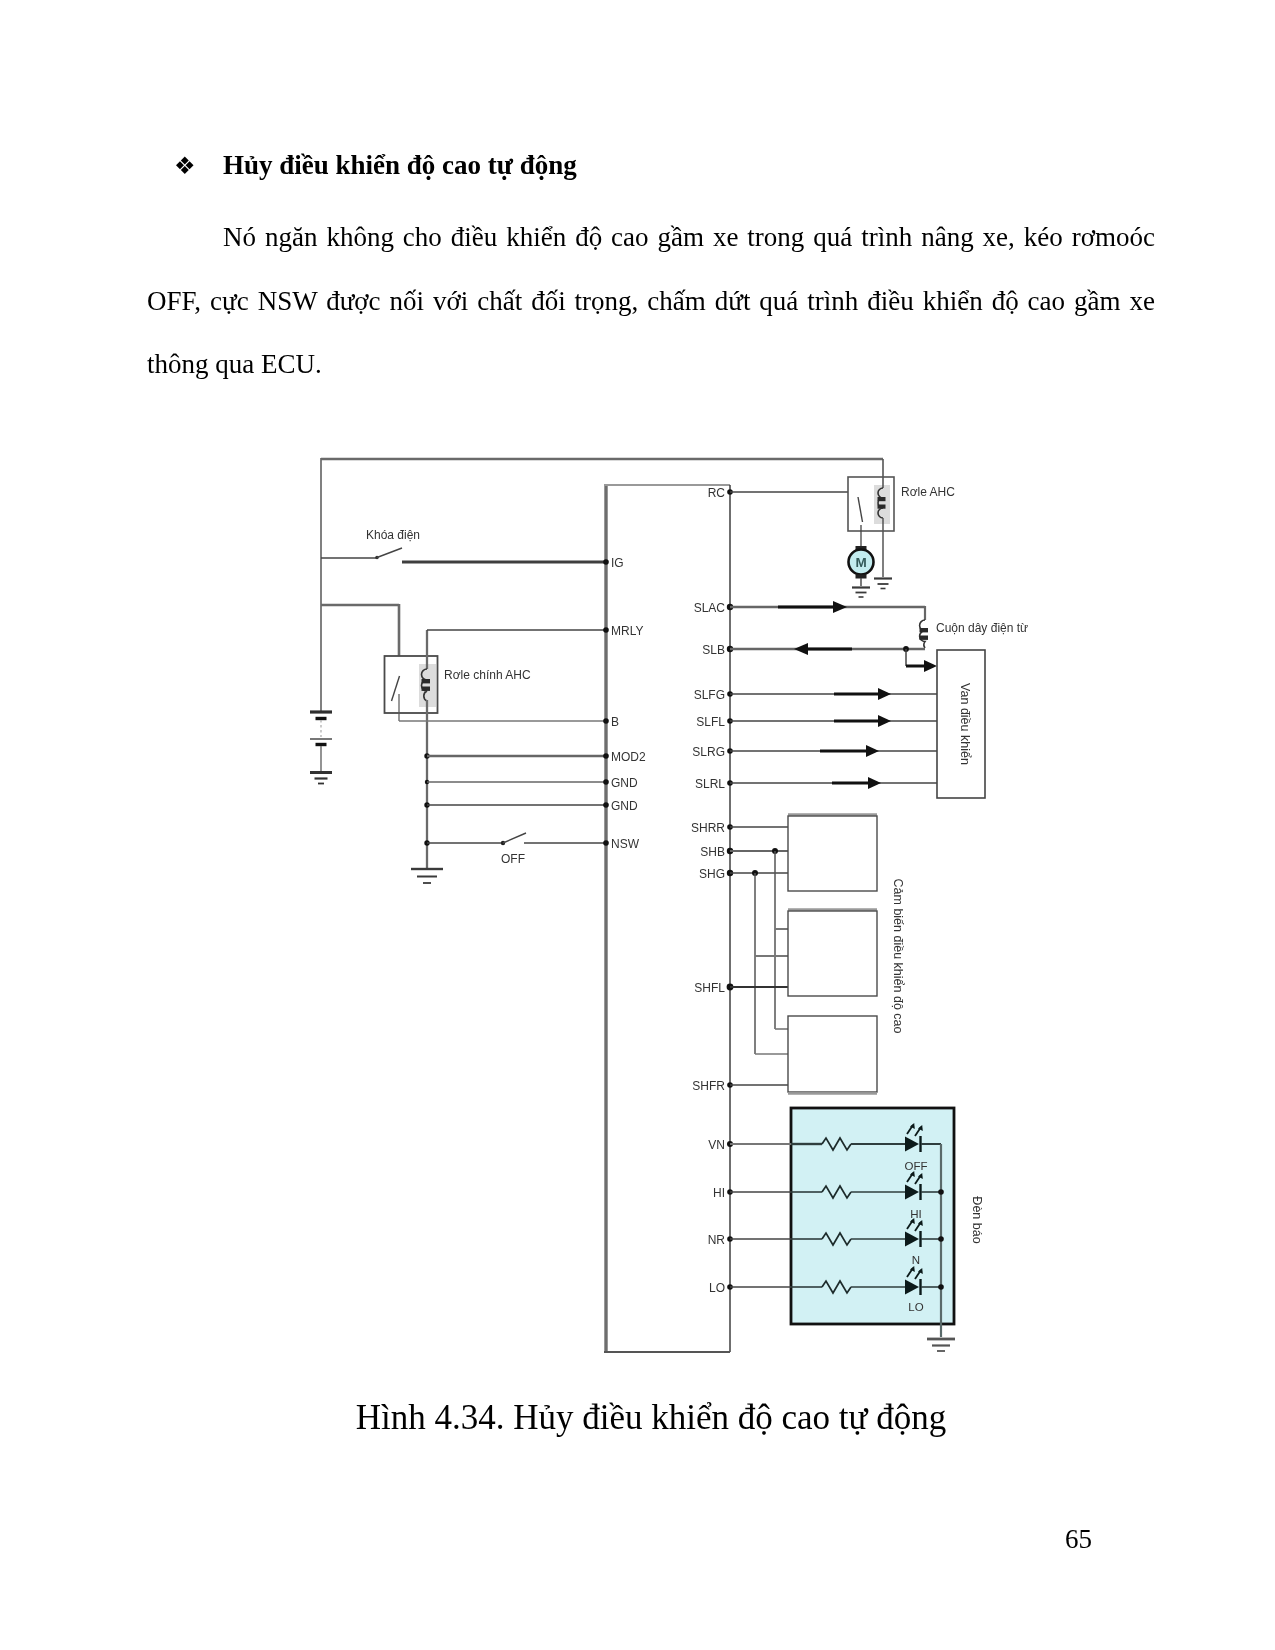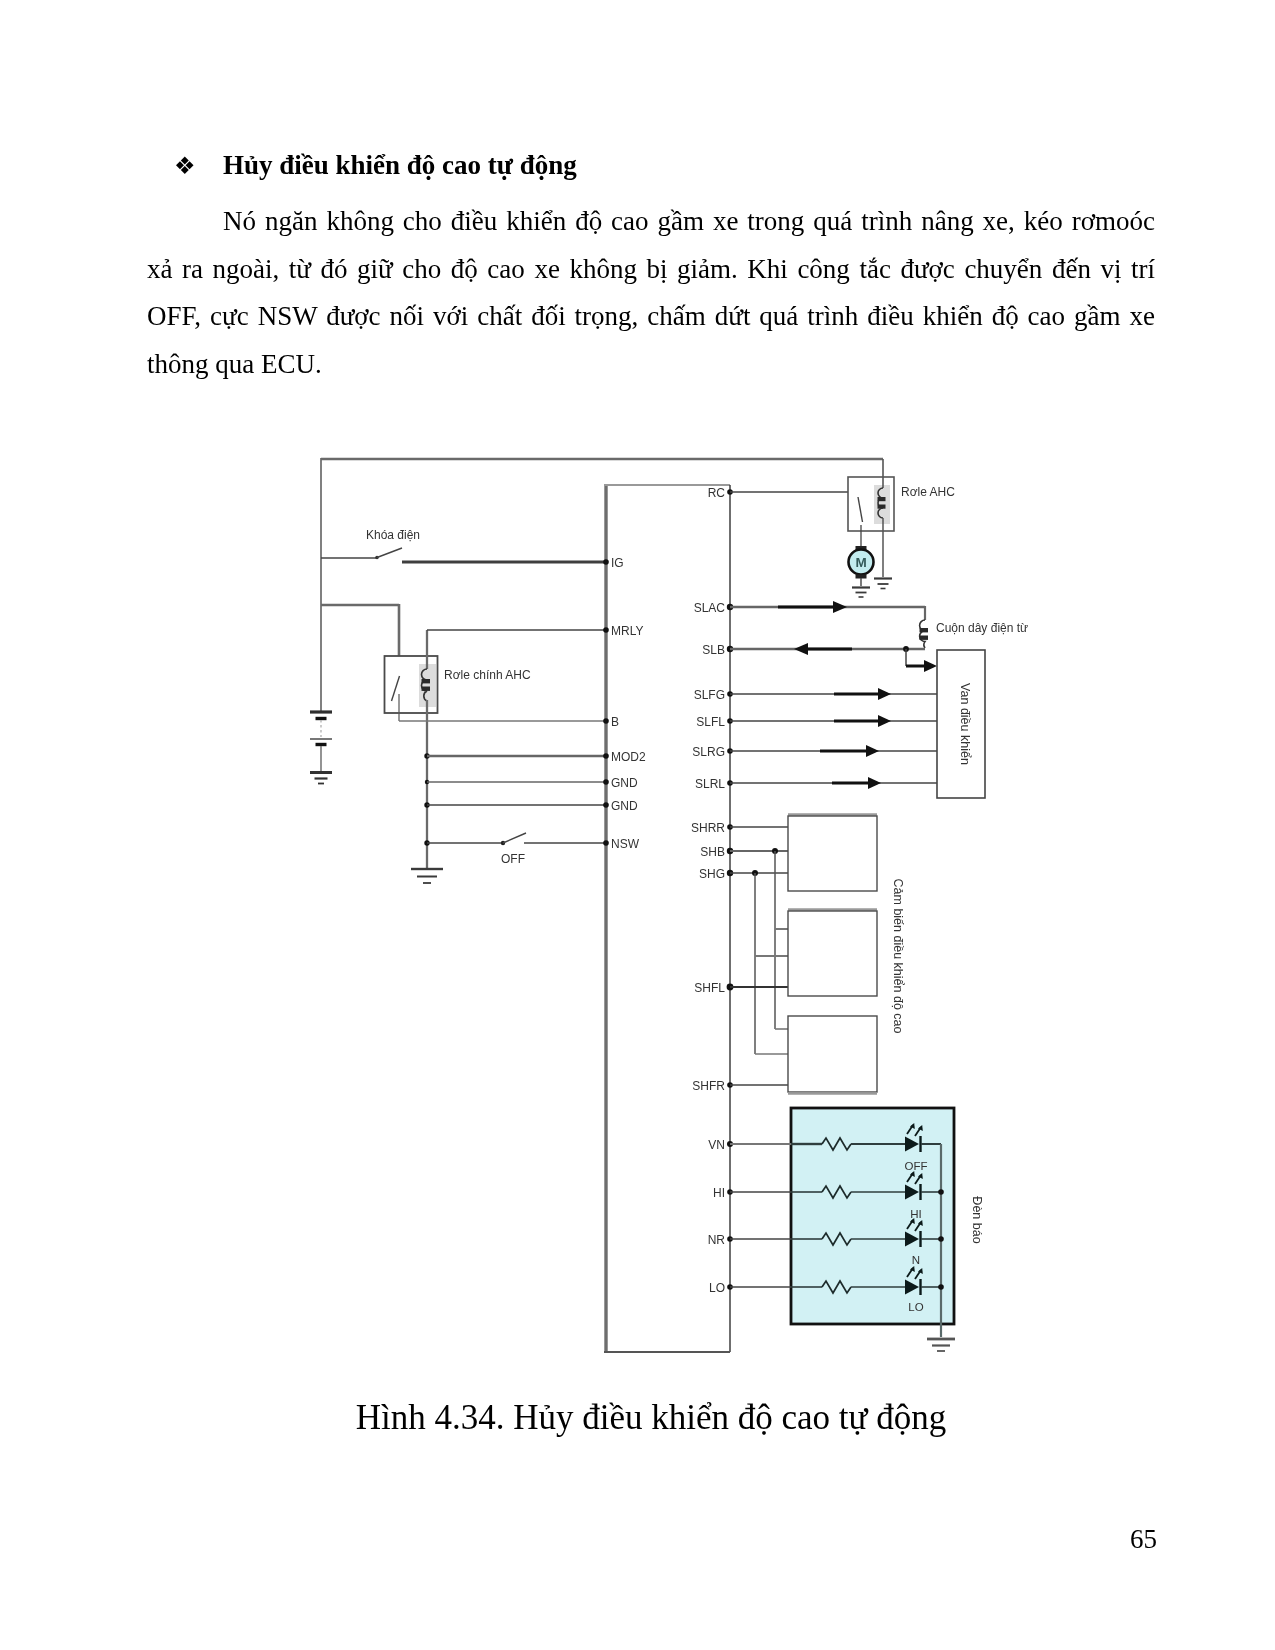--- a/index.html
+++ b/index.html
@@ -1,38 +1,37 @@
 <!DOCTYPE html>
 <html><head>
 <meta charset="utf-8">
 <style>
   html,body{margin:0;padding:0;background:#ffffff;}
   body{width:1275px;height:1650px;position:relative;font-family:"Liberation Serif","DejaVu Serif",serif;color:#000;}
   .abs{position:absolute;}
   #heading{left:174px;top:147px;line-height:36px;font-size:27px;font-weight:bold;white-space:nowrap;}
   #heading .bullet{font-family:"DejaVu Sans",sans-serif;font-size:24px;display:inline-block;width:49px;vertical-align:baseline;}
   #paragraph{left:147px;top:198px;width:1008px;font-size:27px;}
-  .pline{line-height:47.5px;text-align:justify;text-align-last:justify;}
+  .pline{line-height:47.5px;text-align:justify;text-align-last:justify;margin-top:16px;}
   .pline.first{text-indent:76px;}
   .pline.last{text-align:right;text-align-last:left;}
   #caption{left:147px;top:1402px;width:1008px;text-align:center;font-size:35px;line-height:32px;}
-  #pagenum{left:1000px;top:1523px;width:157px;text-align:right;font-size:27px;line-height:32px;}
+  #pagenum{left:1000px;top:1523px;width:157px;text-align:center;font-size:27px;line-height:32px;}
   svg{position:absolute;left:0;top:0;}
   svg text{font-family:"Liberation Sans","DejaVu Sans",sans-serif;font-size:12px;fill:#333;}
   svg text.small{font-size:11.5px;}
   svg text.vert{font-size:12.5px;}
 </style>
 </head>
 <body>
 
 <div id="heading" class="abs"><span class="bullet">❖</span><span>Hủy điều khiển độ cao tự động</span></div>
 
 <div id="paragraph" class="abs">
   <div class="pline first">Nó ngăn không cho điều khiển độ cao gầm xe trong quá trình nâng xe, kéo rơmoóc</div>
-  <div class="pline">xả ra ngoài, từ đó giữ cho độ cao xe không bị giảm. Khi công tắc được chuyển đến vị trí</div>
   <div class="pline">OFF, cực NSW được nối với chất đối trọng, chấm dứt quá trình điều khiển độ cao gầm xe</div>
   <div class="pline last">thông qua ECU.</div>
 </div>
 
 <svg width="1275" height="1650" viewBox="0 0 1275 1650">
 
   <g>
     <line x1="321" y1="459" x2="883" y2="459" stroke="#6a6a6a" stroke-width="2.6"></line>
     <line x1="321" y1="458" x2="321" y2="711" stroke="#6a6a6a" stroke-width="1.7"></line>
 

